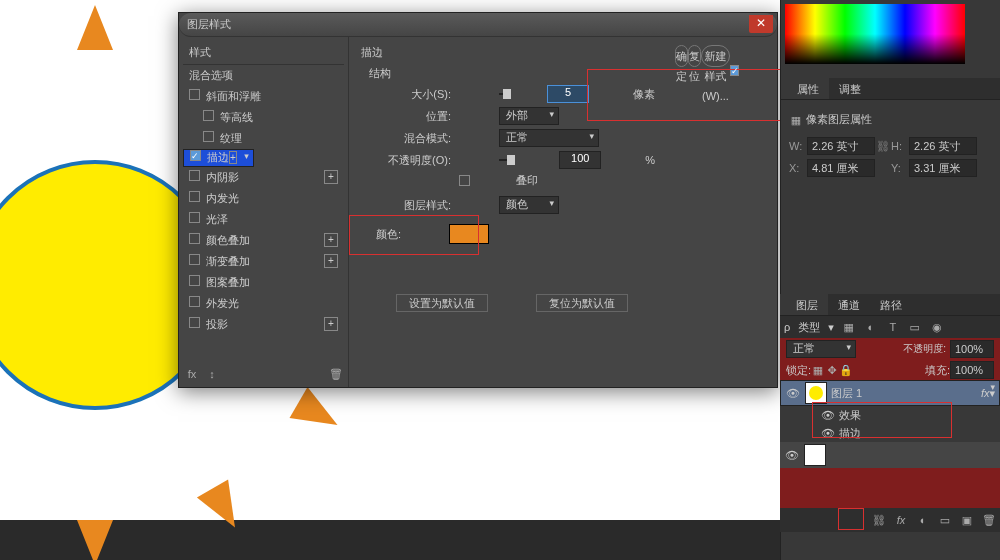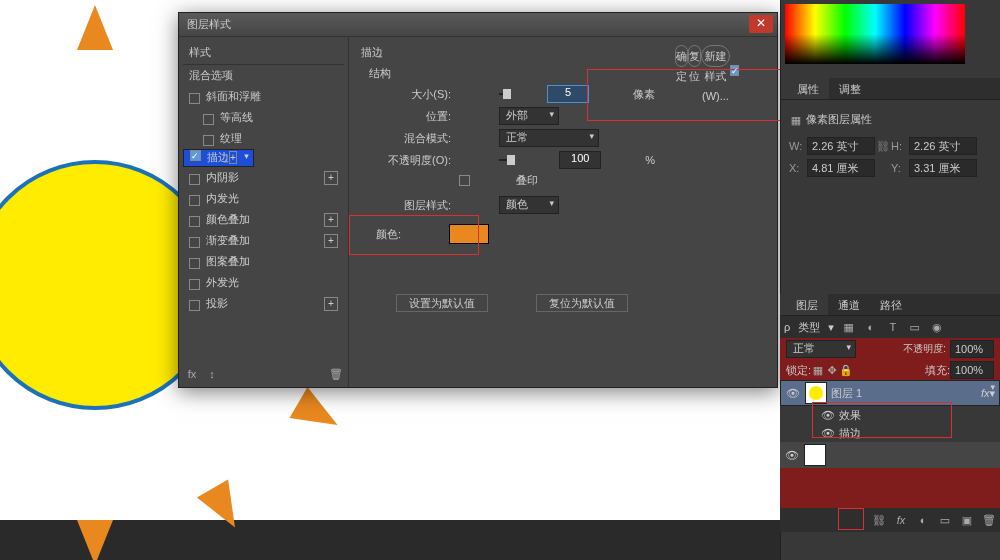--- a/index.html
+++ b/index.html
@@ -1,26 +1,26 @@
 <!DOCTYPE html>
 <html><head>
 <meta charset="utf-8">
 <style>
 *{box-sizing:border-box;margin:0;padding:0;font-family:"Microsoft YaHei",sans-serif;font-size:11px;color:#ccc;}
 body{background:#2a2a2a;width:1000px;height:560px;overflow:hidden;position:relative;}
 .canvas{position:absolute;left:0;top:0;width:780px;height:520px;background:#fff;}
 .sun-body{position:absolute;left:-30px;top:160px;width:250px;height:250px;border-radius:50%;background:#ffec00;border:4px solid #1b72b8;}
 .sun-ray{position:absolute;width:0;height:0;border-left:18px solid transparent;border-right:18px solid transparent;border-bottom:45px solid #e8881f;transform-origin:50% 140px;}
 .dialog{position:absolute;left:178px;top:12px;width:600px;height:376px;background:#454545;border:1px solid #222;box-shadow:0 4px 20px rgba(0,0,0,0.5);}
-.dlg-title{height:24px;background:linear-gradient(#5a5a5a,#454545);border-bottom:1px solid #333;padding:4px 8px;position:relative;}
+.dlg-title{height:24px;background:linear-gradient(#5a5a5a,#454545);border-bottom:1px solid #333;padding:4px 8px;position:relative;border-radius:12px;}
 .dlg-close{position:absolute;right:4px;top:2px;width:24px;height:18px;background:#c0392b;color:#fff;text-align:center;line-height:16px;font-size:12px;border-radius:0 0 2px 2px;}
 .dlg-body{display:flex;height:calc(100% - 24px);}
 .styles-col{width:170px;border-right:1px solid #333;padding:4px;}
 .styles-head{padding:4px 6px;border-bottom:1px solid #333;}
-.style-row{display:flex;align-items:flex-end;padding:3px 6px;cursor:pointer;}
+.style-row{display:flex;align-items:flex-start;padding:3px 6px;cursor:pointer;}
 .style-row.sel{background:#1d4ed8;}
 .chk{width:11px;height:11px;border:1px solid #888;margin-right:6px;display:inline-block;}
 .chk.on{background:#5c9ad8;}
 .chk.on::after{content:"✓";color:#fff;font-size:9px;position:relative;top:-2px;left:0;}
 .plus{margin-left:auto;width:14px;height:14px;border:1px solid #888;text-align:center;line-height:12px;font-size:10px;}
 .styles-foot{position:absolute;bottom:6px;left:6px;width:158px;display:flex;align-items:center;color:#999;}
 .settings-col{flex:1;padding:8px 12px;position:relative;}
 .grp-title{margin-bottom:6px;}
 .frow{display:flex;align-items:center;margin:4px 0;gap:40px;}
 .flabel{width:90px;text-align:right;padding-right:8px;}
@@ -104,20 +104,23 @@
             <span>纹理</span>
           </div><div class="style-row sel"><span class="chk on"></span><span>描边</span><span class="plus">+</span></div><div class="style-row">
             <span class="chk"></span>
             <span>内阴影</span>
             <span class="plus">+</span>
           </div><div class="style-row">
             <span class="chk"></span>
             <span>内发光</span>
           </div><div class="style-row">
             <span class="chk"></span>
+            <span>光泽</span>
+          </div><div class="style-row">
+            <span class="chk"></span>
             <span>颜色叠加</span>
             <span class="plus">+</span>
           </div><div class="style-row">
             <span class="chk"></span>
             <span>渐变叠加</span>
             <span class="plus">+</span>
           </div><div class="style-row">
             <span class="chk"></span>
             <span>图案叠加</span>
           </div><div class="style-row">

